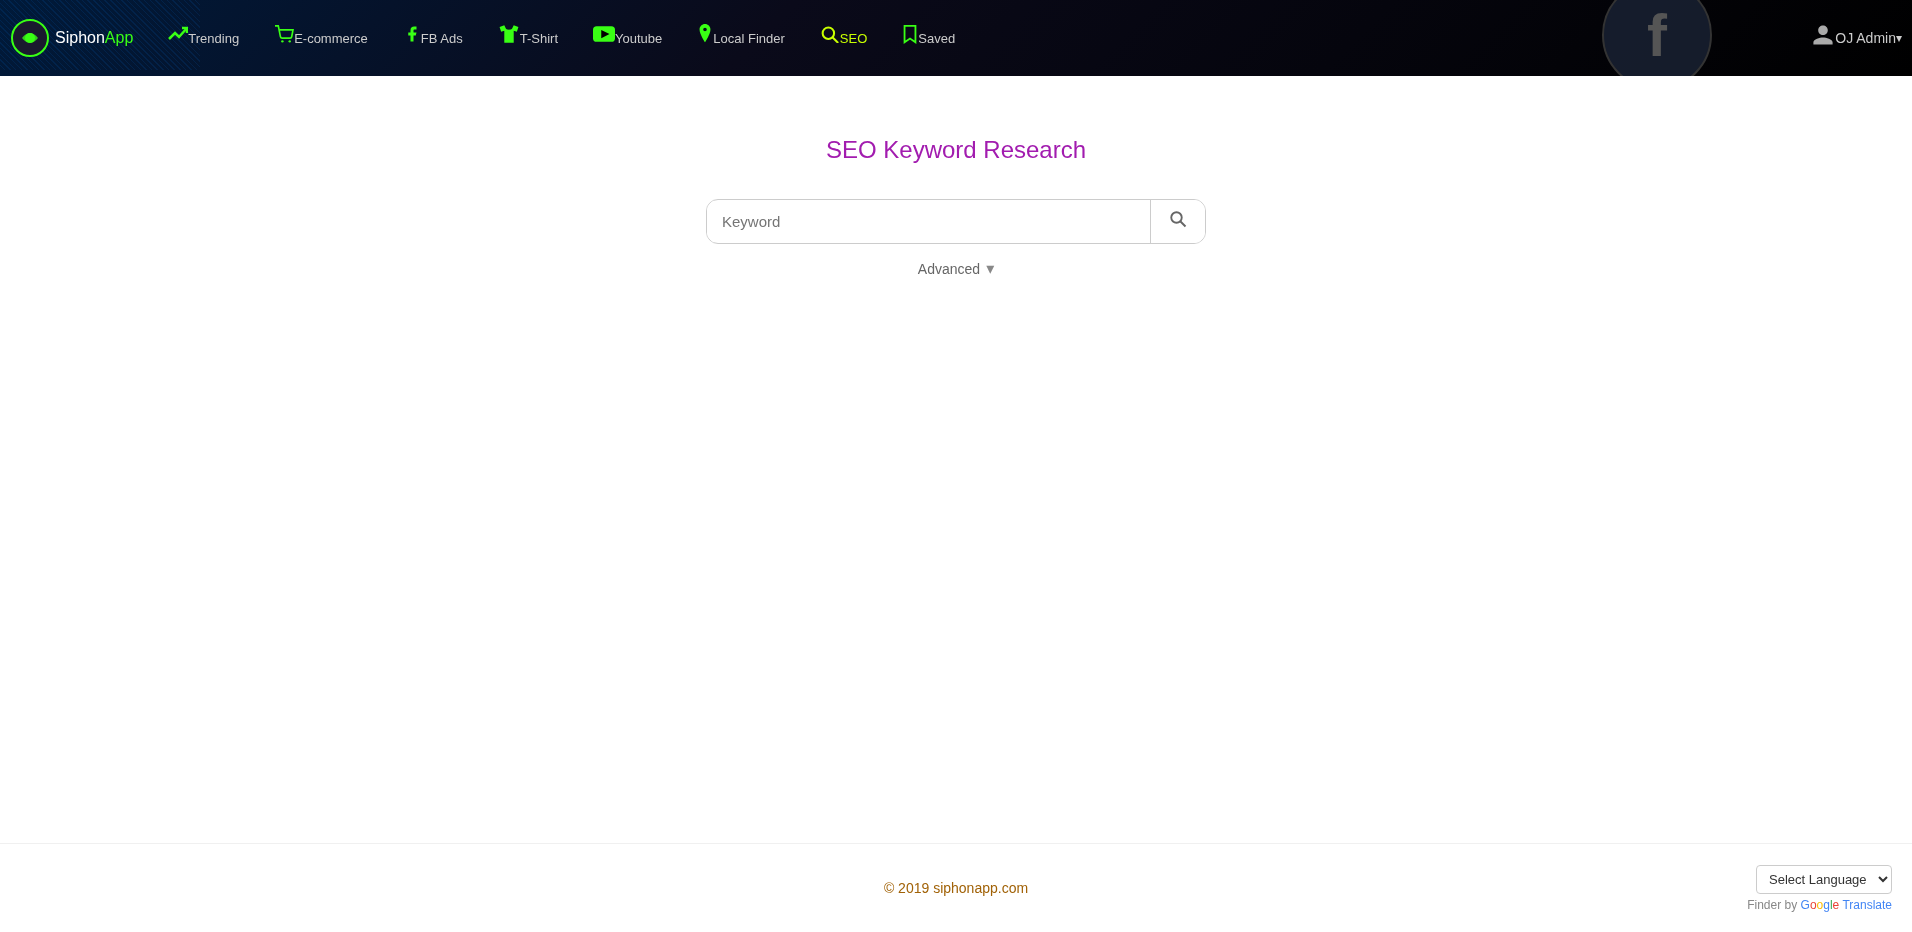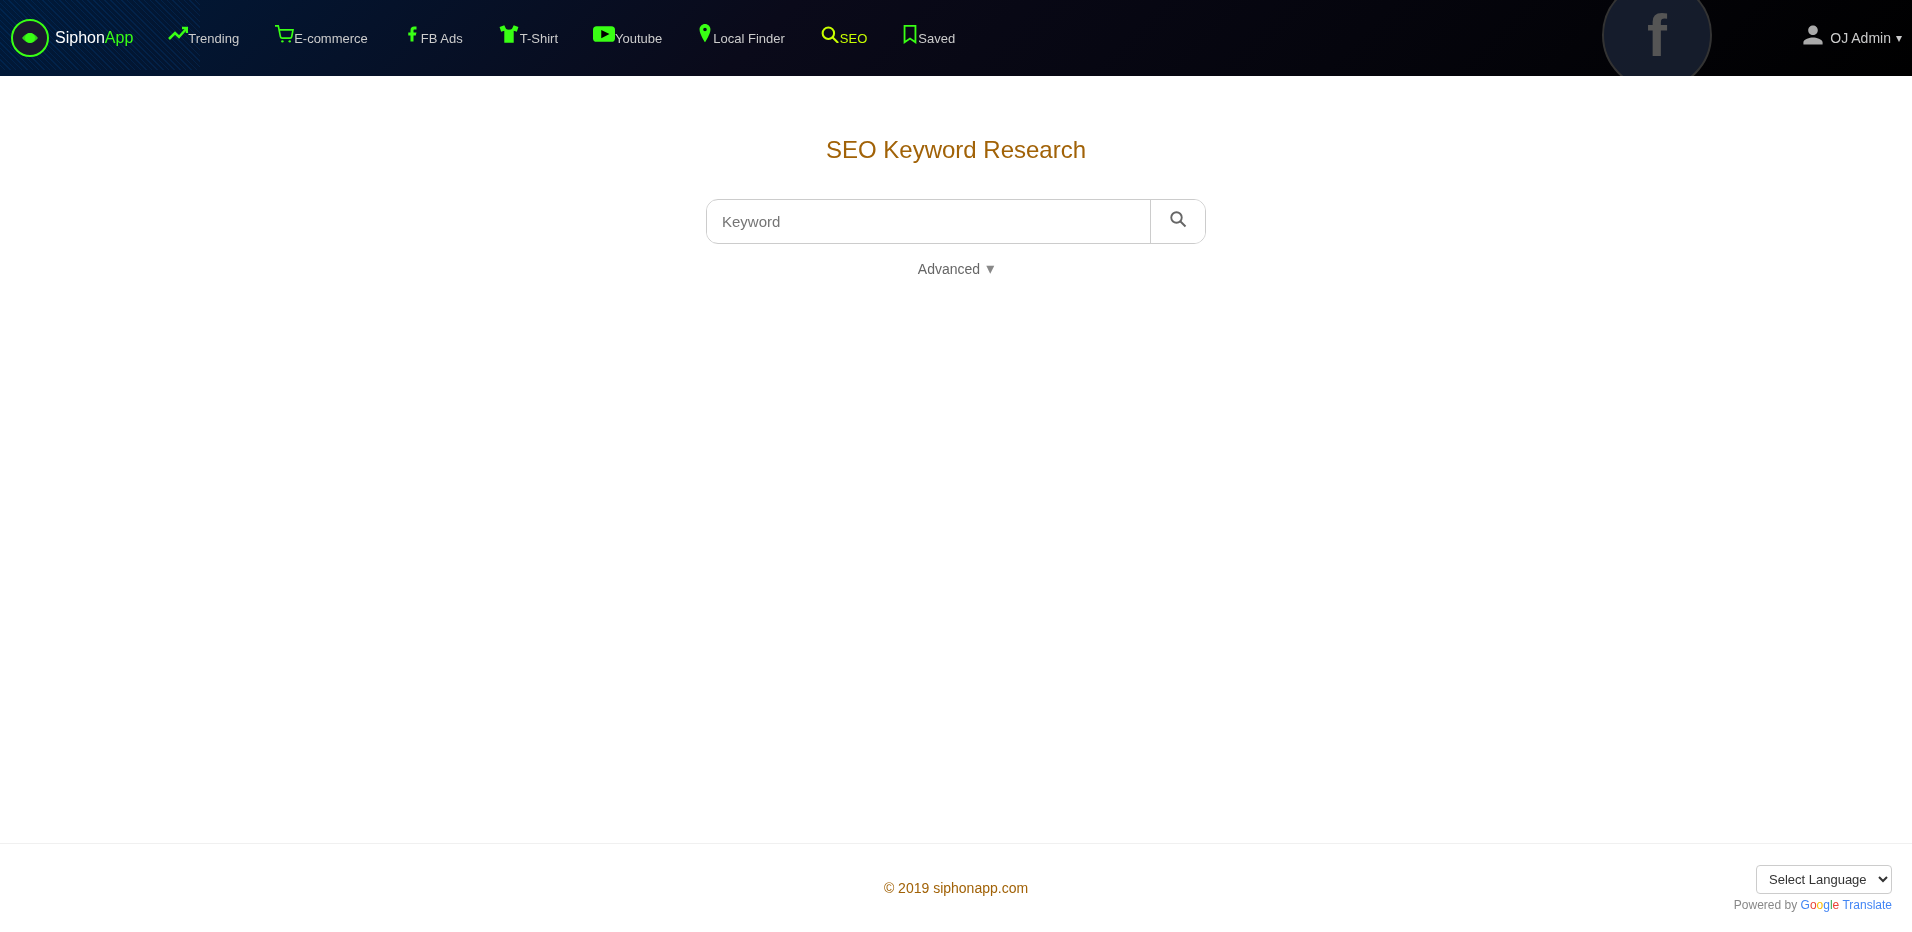--- a/index.html
+++ b/index.html
@@ -101,41 +101,40 @@
       color: #555;
     }
 
     
     .profile-area {
       display: flex;
       align-items: center;
       z-index: 2;
       color: #ccc;
       font-size: 14px;
-      gap: 5px;
       cursor: pointer;
       margin-left: auto;
     }
     .profile-icon {
       font-size: 22px;
       color: #aaa;
     }
 
     
     .main-content {
       flex: 1;
       display: flex;
       flex-direction: column;
       align-items: center;
       padding-top: 60px;
     }
 
     .page-title {
       font-size: 24px;
-      color: #a16207;
+      color: #a21caf;
       font-weight: normal;
       margin-bottom: 35px;
     }
 
     .search-container {
       display: flex;
       align-items: center;
       width: 500px;
       border: 1px solid #ccc;
       border-radius: 12px;
@@ -350,19 +349,19 @@
 
 <footer class="footer">
   <span>© 2019 siphonapp.com</span>
 </footer>
 
 <div class="bottom-right">
   <select class="language-select">
     <option>Select Language</option>
   </select>
   <div class="powered-by">
-    <span>Powered by </span>
+    <span>Finder by </span>
     <span class="google">
       <span>G</span><span>o</span><span>o</span><span>g</span><span>l</span><span>e</span>
     </span>
     <span class="translate"> Translate</span>
   </div>
 </div>
 
 </body></html>

